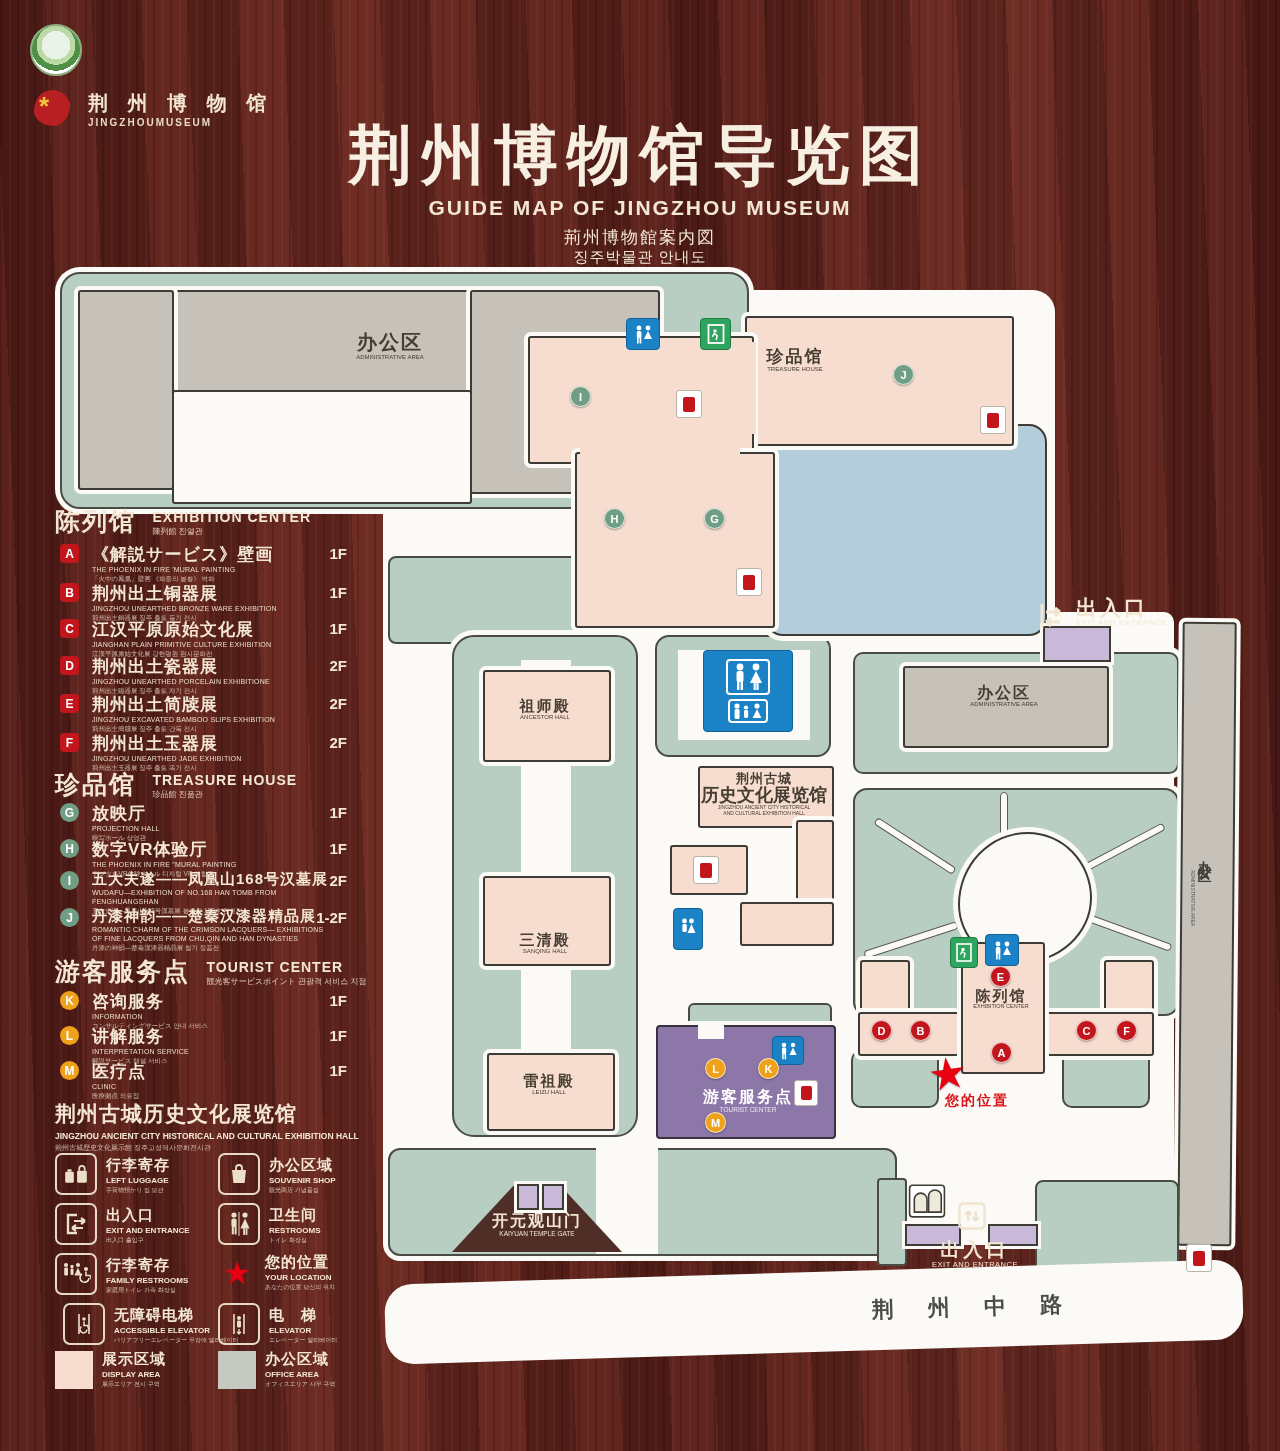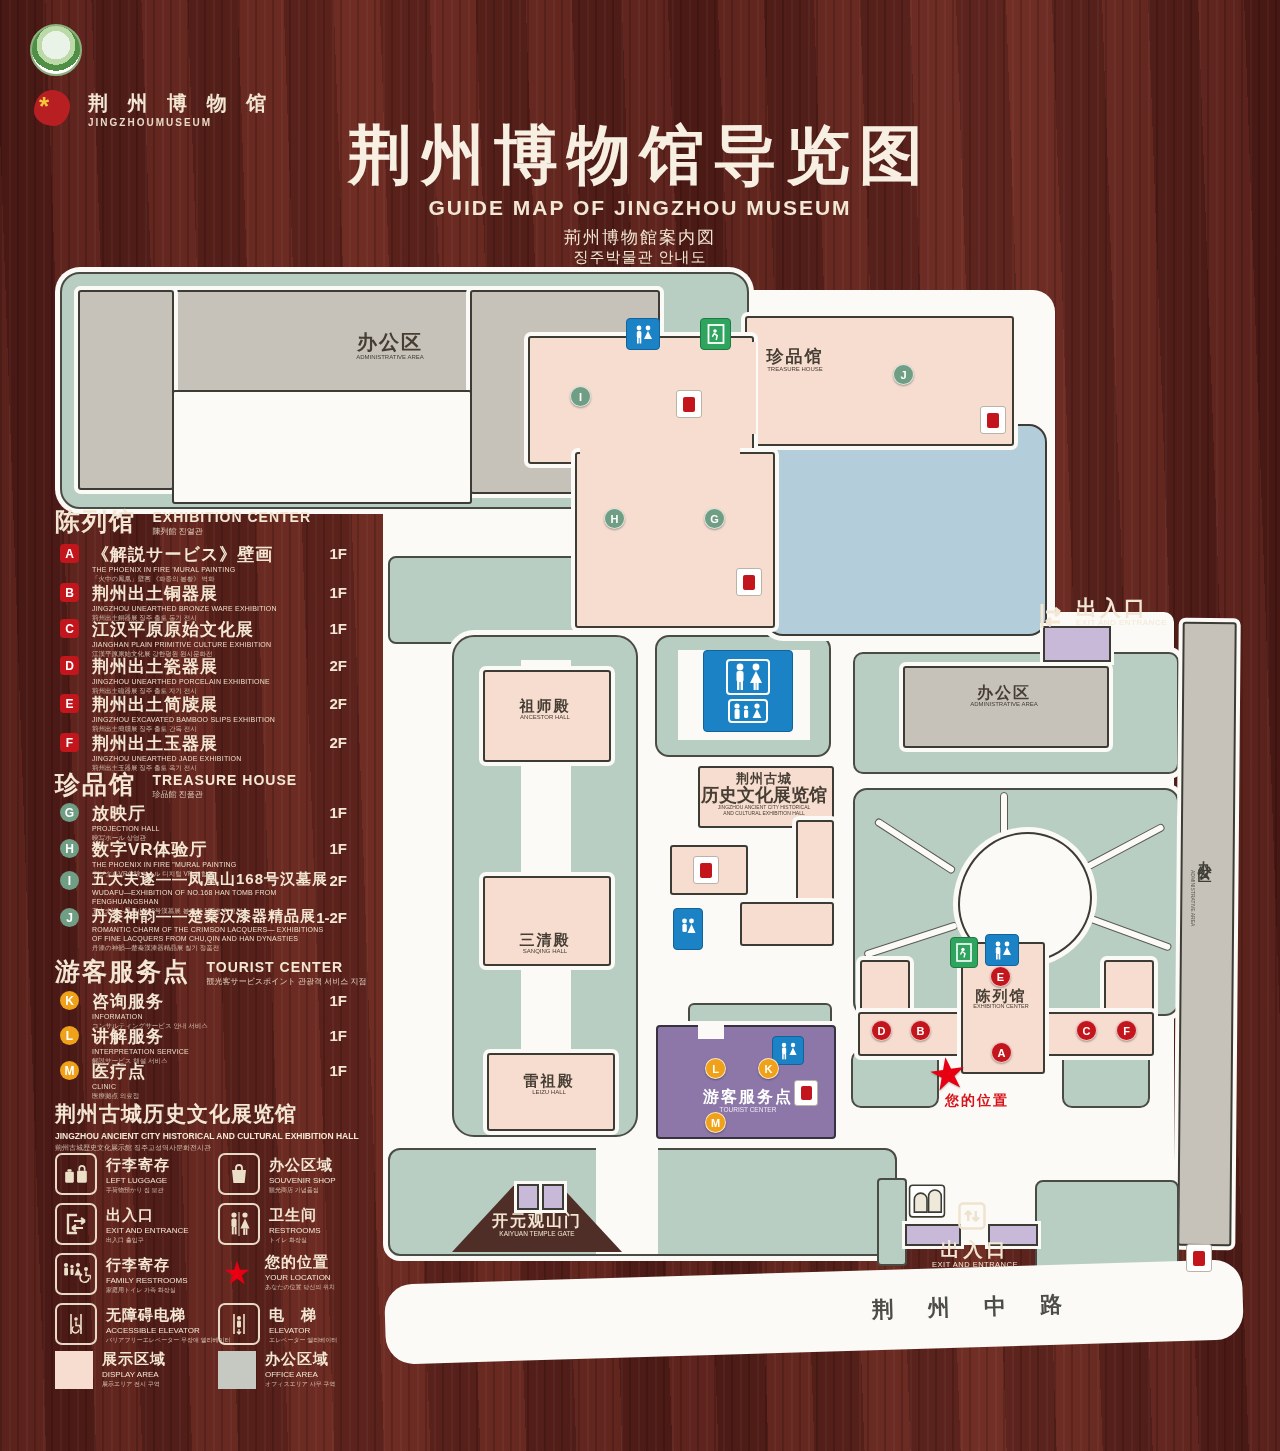--- a/index.html
+++ b/index.html
@@ -64,21 +64,21 @@
   .it-en{font-size:7px;letter-spacing:.2px;margin-left:37px;width:235px;line-height:1.25;opacity:.95}
   .it-sub{font-size:6.5px;margin-left:37px;opacity:.75;white-space:nowrap}
   .it-fl{position:absolute;right:26px;top:2px;font-size:15px;font-weight:bold}
   .hall-zh{font-size:21px;font-weight:bold;letter-spacing:1px;white-space:nowrap}
   .hall-en{font-size:8.5px;font-weight:bold;margin-top:3px;white-space:nowrap}
   .hall-sub{font-size:7px;opacity:.75;margin-top:2px;white-space:nowrap}
   .lic{width:38px;height:38px;border:2px solid #e8d9c4;border-radius:7px;display:flex;align-items:center;justify-content:center;flex:none}
   .lic.noborder{border:none}
   .lrow-cell{position:absolute;top:0;display:flex;gap:9px;align-items:flex-end;width:152px}
   .lrow-zh{font-size:15px;font-weight:bold;letter-spacing:1px;white-space:nowrap}
-  .lrow-en{font-size:8px;font-weight:normal;margin-top:1px;white-space:nowrap}
+  .lrow-en{font-size:8px;font-weight:bold;margin-top:1px;white-space:nowrap}
   .lrow-sub{font-size:6px;opacity:.75;margin-top:1px;white-space:nowrap}
   .swatch{width:38px;height:38px;flex:none}
 </style>
 </head>
 <body>
 
 <div class="abs" style="left:30px;top:24px;display:flex;gap:12px;align-items:flex-start">
   <div style="width:48px;height:48px;border-radius:50%;background:radial-gradient(circle at 50% 40%, #eaf3e8 0 38%, #bcd9a8 38% 52%, #4f8f46 52% 68%, #ffffff 68% 78%, #79a86e 78%);border:2px solid #8eb07f;flex:none"></div>
 </div>
 <div class="abs" style="left:30px;top:86px;display:flex;gap:14px;align-items:flex-start">
@@ -575,21 +575,21 @@
       <div class="lic noborder" style="color:#e60012;font-size:32px;line-height:38px">★</div>
       <div>
           <div class="lrow-zh">您的位置</div>
           <div class="lrow-en">YOUR LOCATION</div>
           <div class="lrow-sub">あなたの位置  당신의 위치</div>
         </div>
     </div>
   </div>
 
   <div class="row" style="top:798px;height:46px">
-    <div class="lrow-cell" style="left:0">
+    <div class="lrow-cell" style="left:8px">
       <div class="lic">
         <svg width="26" height="26" viewBox="0 0 26 26">
             <path d="M8 3 v20 M18 3 v20" stroke="#ecdfc8" stroke-width="1.6"></path>
             <circle cx="13" cy="8" r="1.8" fill="#ecdfc8"></circle>
             <path d="M10.5 15.5 a3.5 3.5 0 1 0 5.5 3" fill="none" stroke="#ecdfc8" stroke-width="1.5"></path>
             <path d="M13 10.5 v4 h3.5 l1.5 4" fill="none" stroke="#ecdfc8" stroke-width="1.5"></path>
           </svg>
       </div>
       <div>
           <div class="lrow-zh">无障碍电梯</div>

